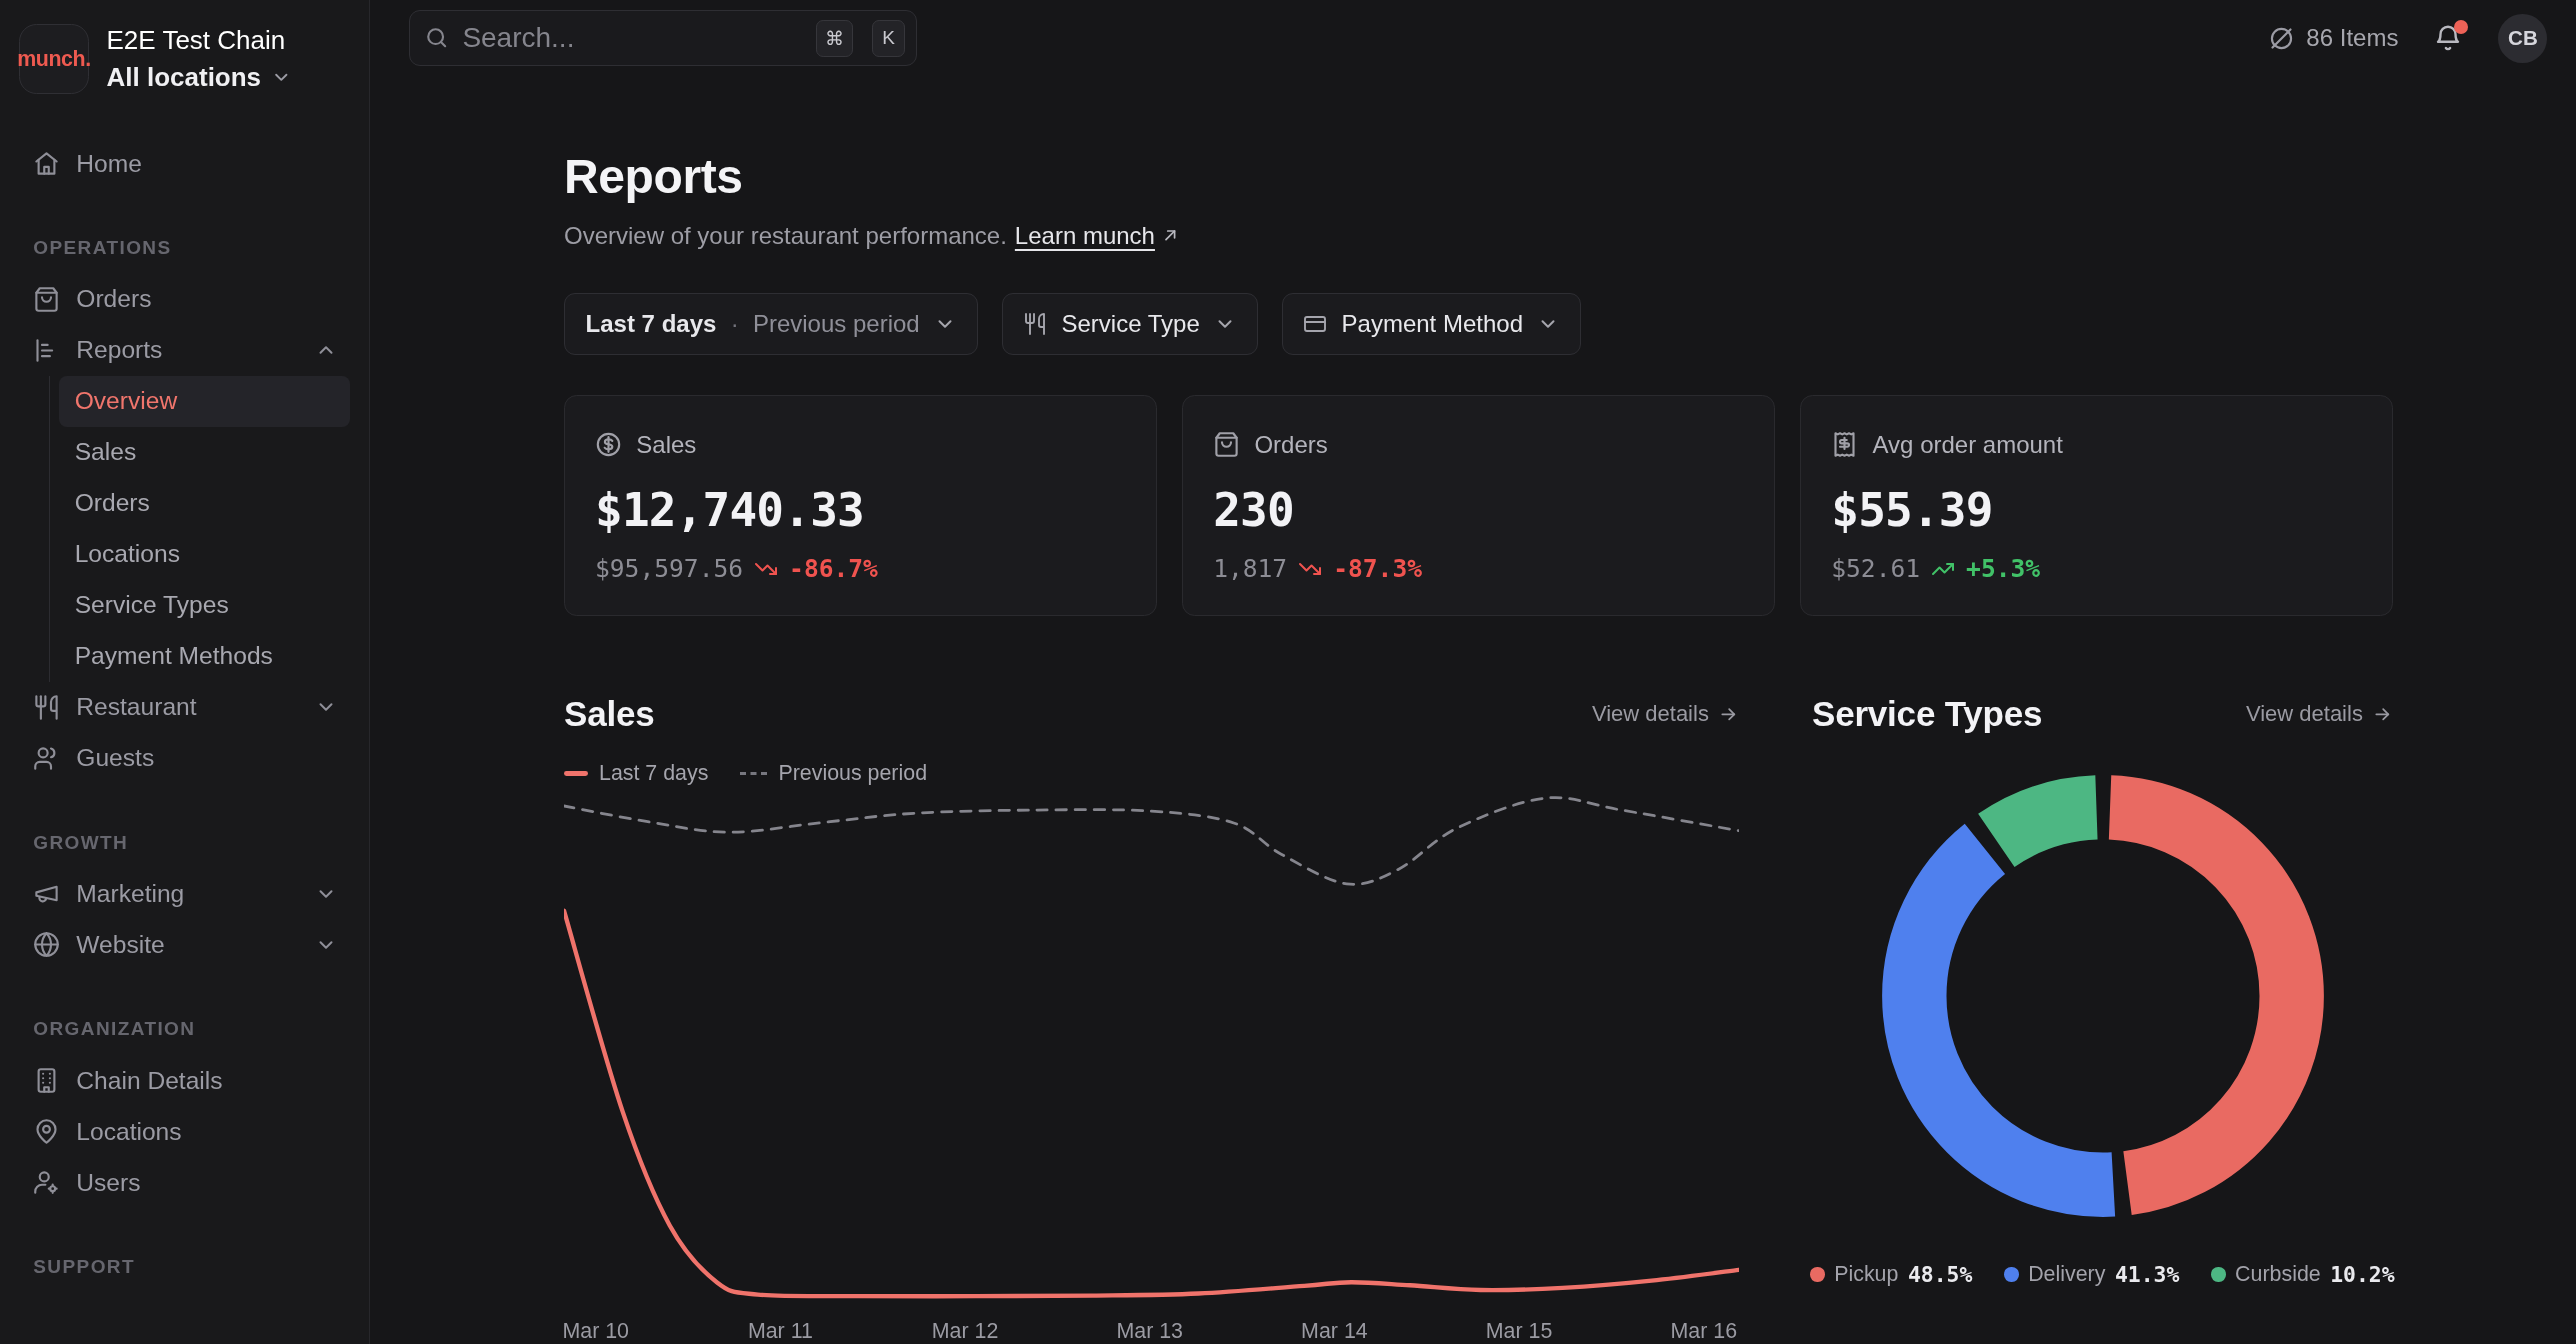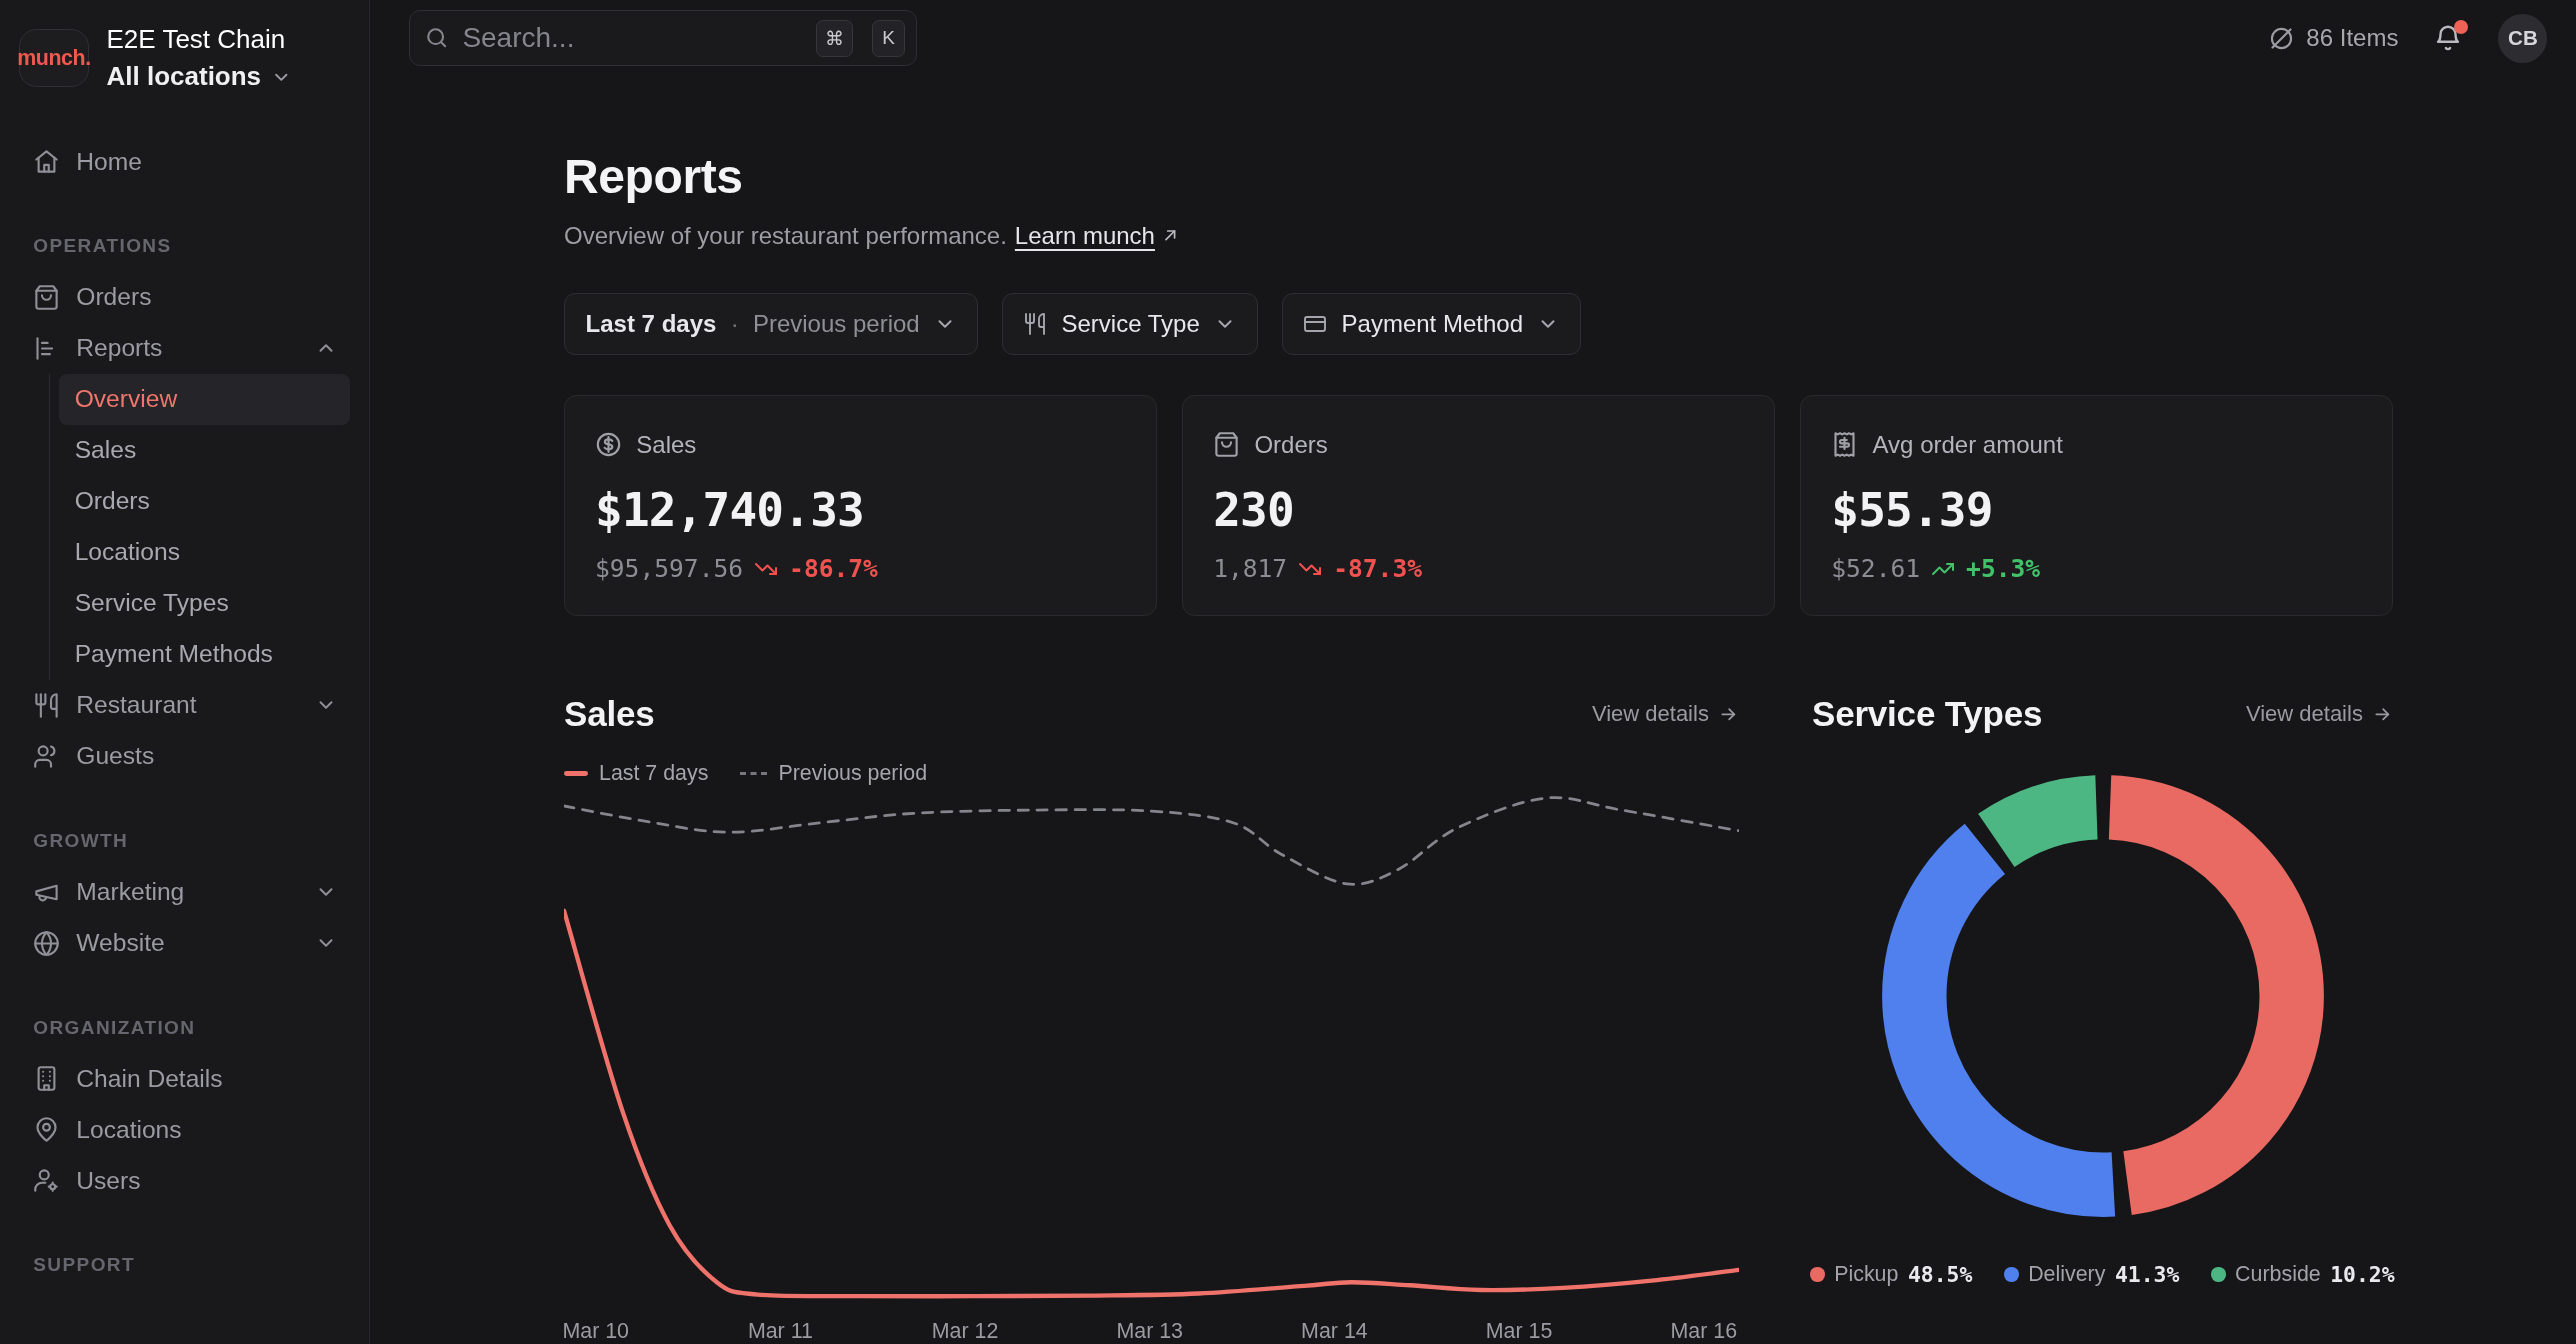--- a/index.html
+++ b/index.html
@@ -4,21 +4,21 @@
 <style>
   * { margin:0; padding:0; box-sizing:border-box; }
   html,body { width:2576px; height:1344px; overflow:hidden; }
   body { background:#161618; color:#e8e8ec; font-family:"Liberation Sans", sans-serif; display:flex; }
   svg { display:block; }
   .mono { font-family:"DejaVu Sans Mono", monospace; }
 
   
   .sidebar { width:370px; height:100%; background:#19191b; border-right:1.6px solid #27272b; padding:0 19px; flex-shrink:0; overflow:hidden; }
   .brand { display:flex; gap:17.5px; padding-top:24px; align-items:center; }
-  .brand-logo { width:70px; height:58px; border-radius:17.5px; border:1.6px solid #2f2f34; background:#1d1d20; display:flex; align-items:center; justify-content:center; }
+  .brand-logo { width:70px; height:70px; border-radius:17.5px; border:1.6px solid #2f2f34; background:#1d1d20; display:flex; align-items:center; justify-content:center; }
   .brand-logo span { color:#ee5a50; font-weight:800; font-size:21.4px; letter-spacing:-0.4px; }
   .brand-name { font-size:26px; color:#ffffff; }
   .brand-loc { margin-top:6.3px; font-size:26px; font-weight:700; color:#f0f0f3; display:flex; align-items:center; gap:9.5px; }
   .brand-loc svg { stroke:#9b9ba4; }
 
   .nav { margin-top:44px; }
   .section-label { font-size:19px; letter-spacing:1.4px; color:#66666e; margin:48px 0 12.7px 14.3px; height:24px; font-weight:600; }
   .nav-item { height:51px; border-radius:8px; display:flex; align-items:center; gap:16px; padding:0 12.7px 0 14.3px; color:#9b9ba4; font-size:24.6px; cursor:pointer; }
   .nav-item svg { flex-shrink:0; stroke:#8f8f98; }
   .nav-item .chev { margin-left:auto; }

